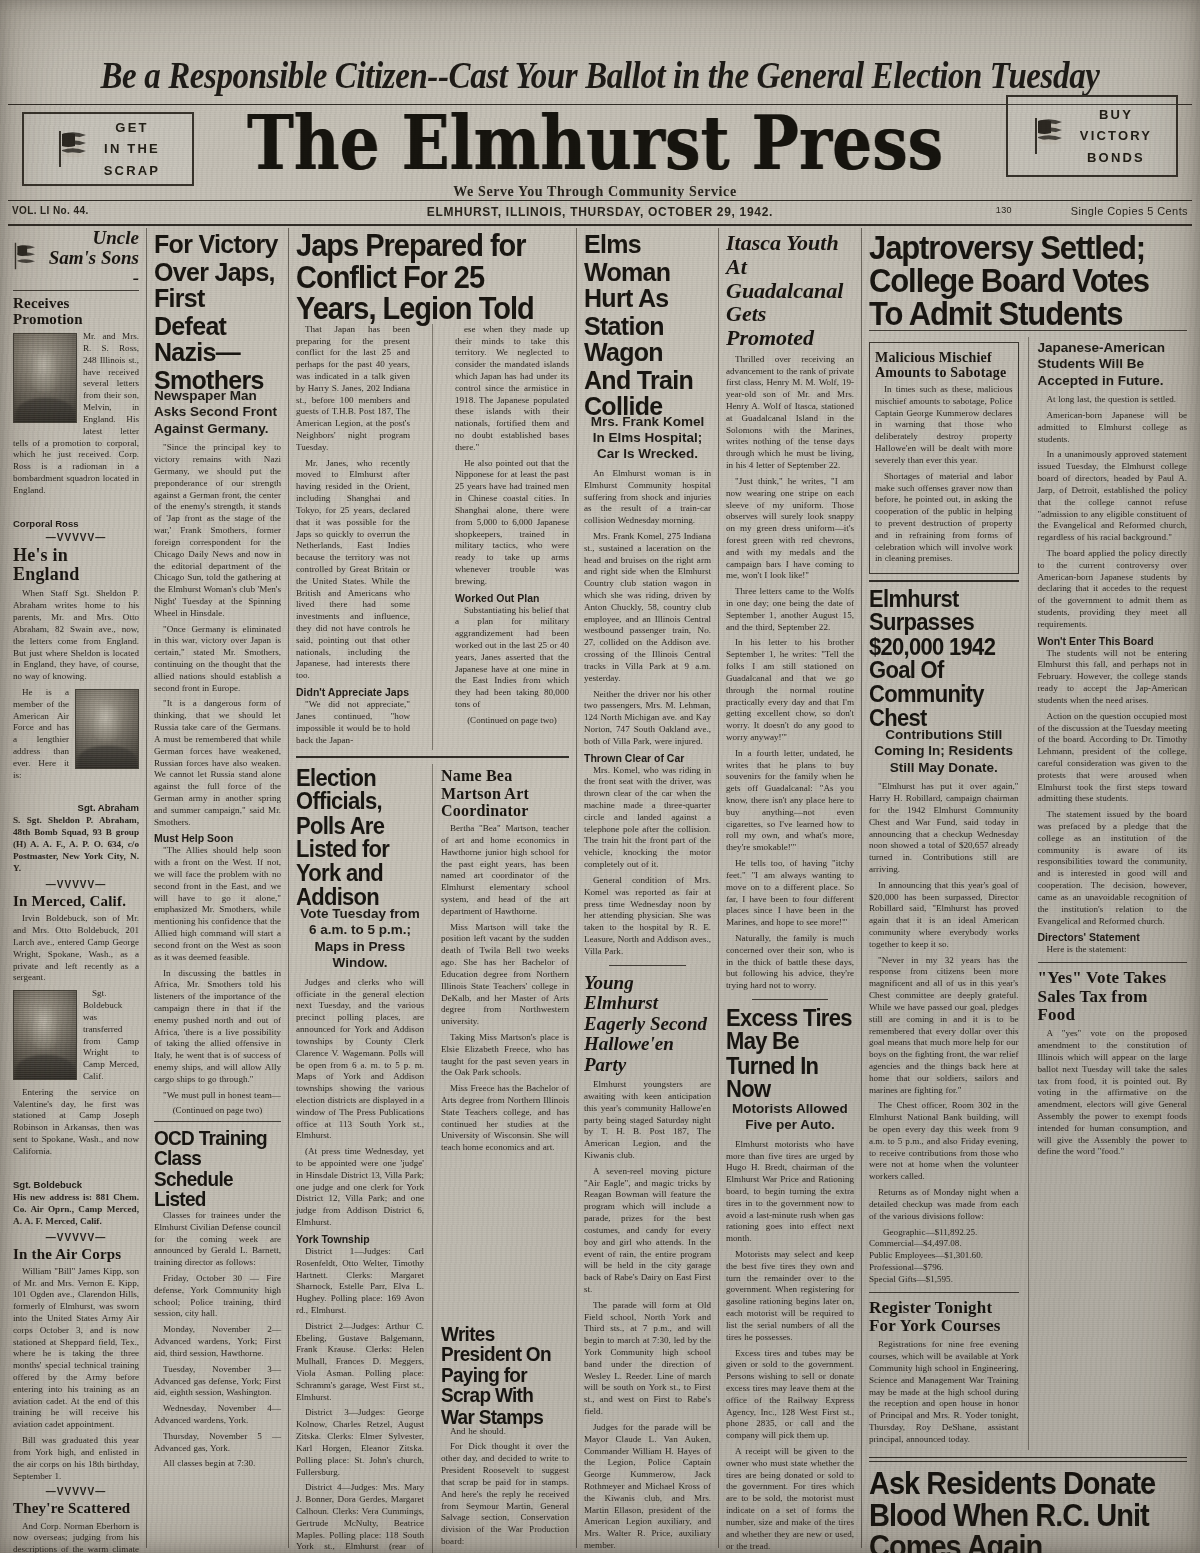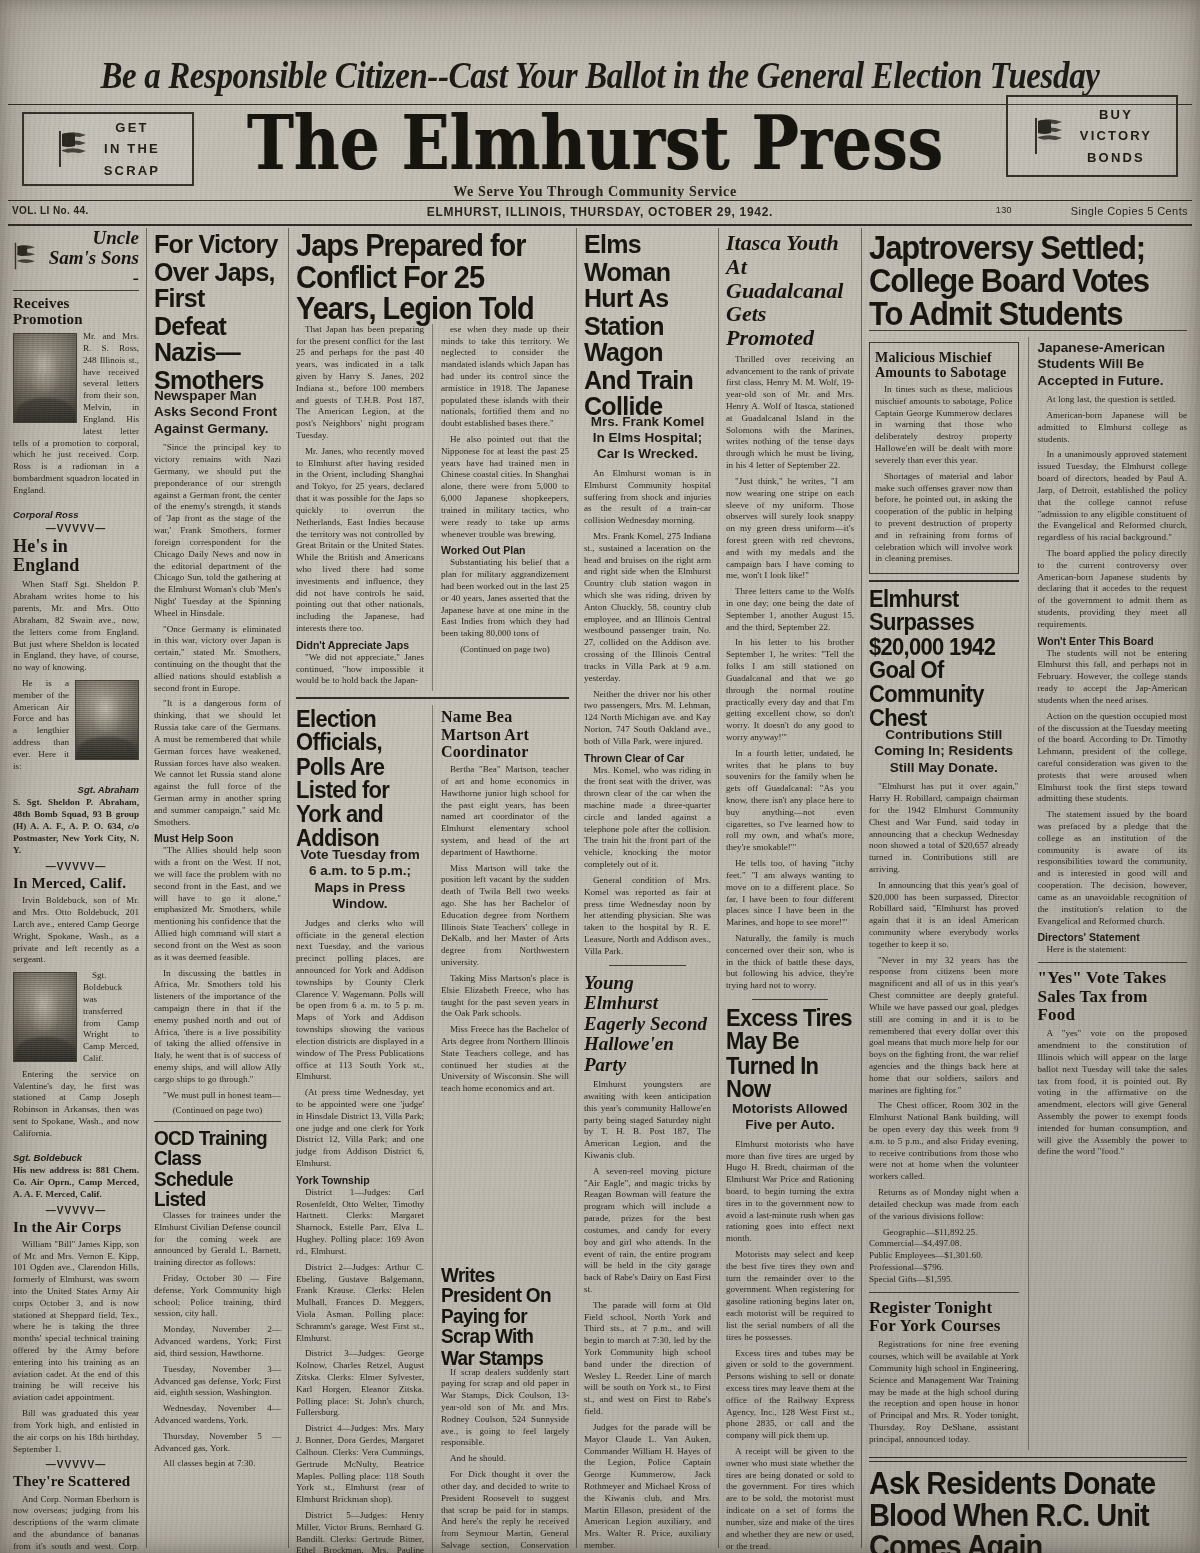--- a/index.html
+++ b/index.html
@@ -117,21 +117,21 @@
   }
   .vvv{text-align:center;font-family:"Liberation Sans",sans-serif;font-size:10px;
        font-weight:bold;letter-spacing:1px;color:#2a261f;margin:3px 0;}
   .hr{border:0;border-top:1px solid #46413a;margin:6px 0;}
   .hr.thick{border-top:2px solid #332f29;}
   .hr.dbl{border:0;border-top:1px solid #3a352d;border-bottom:1px solid #3a352d;height:3px;margin:7px 0;}
   .hr.short{width:60%;margin:7px auto;}
   .box{border:1px solid #403b33;padding:4px 5px;margin:5px 0;}
   .cap{
     font-family:"Liberation Sans", sans-serif;font-weight:bold;font-size:9.5px;
-    color:#221e18;text-align:center;margin:8px 0 2px;font-style:italic;
+    color:#221e18;text-align:center;margin:17px 0 2px;
   }
   .photo{
     background:
       radial-gradient(circle at 42% 28%, #b9b2a4 0%, #8d8679 35%, #5b564c 72%, #3a362f 100%);
     position:relative;overflow:hidden;border:1px solid #4a463d;
   }
   .photo:after{
     content:"";position:absolute;inset:0;
     background:repeating-linear-gradient(0deg, rgba(0,0,0,.12) 0 1px, rgba(255,255,255,.05) 1px 2px);
   }
@@ -305,21 +305,21 @@
         <div class="body first">Friday, October 30 — Fire defense, York Community high school; Police training, third session, city hall.</div>
         <div class="body first">Monday, November 2—Advanced wardens, York; First aid, third session, Hawthorne.</div>
         <div class="body first">Tuesday, November 3—Advanced gas defense, York; First aid, eighth session, Washington.</div>
         <div class="body first">Wednesday, November 4—Advanced wardens, York.</div>
         <div class="body first">Thursday, November 5 — Advanced gas, York.</div>
         <div class="body first">All classes begin at 7:30.</div>
       </div>
 
       <div class="col" style="left:283px;width:287px;padding:0 7px;">
         <div class="hd big">Japs Prepared for Conflict For 25 Years, Legion Told</div>
-        <div style="display:flex;gap:8px;">
+        <div style="display:flex;gap:22px;">
           <div style="flex:1;">
             <div class="body first">That Japan has been preparing for the present conflict for the last 25 and perhaps for the past 40 years, was indicated in a talk given by Harry S. Janes, 202 Indiana st., before 100 members and guests of T.H.B. Post 187, The American Legion, at the post's Neighbors' night program Tuesday.</div>
             <div class="body first">Mr. Janes, who recently moved to Elmhurst after having resided in the Orient, including Shanghai and Tokyo, for 25 years, declared that it was possible for the Japs so quickly to overrun the Netherlands, East Indies because the territory was not controlled by Great Britain or the United States. While the British and Americans who lived there had some investments and influence, they did not have controls he said, pointing out that other nationals, including the Japanese, had interests there too.</div>
             <div class="subhd">Didn't Appreciate Japs</div>
             <div class="body first">"We did not appreciate," Janes continued, "how impossible it would be to hold back the Japan-</div>
           </div>
           <div style="width:1px;background:#514b41;opacity:.6;"></div>
           <div style="flex:1;">
             <div class="body first">ese when they made up their minds to take this territory. We neglected to consider the mandated islands which Japan has had under its control since the armistice in 1918. The Japanese populated these islands with their nationals, fortified them and no doubt established bases there."</div>
             <div class="body first">He also pointed out that the Nipponese for at least the past 25 years have had trained men in Chinese coastal cities. In Shanghai alone, there were from 5,000 to 6,000 Japanese shopkeepers, trained in military tactics, who were ready to take up arms whenever trouble was brewing.</div>
@@ -356,21 +356,20 @@
           <div style="flex:1;">
             <div class="body first">District 2—Judges: Arthur C. Ebeling, Gustave Balgemann, Frank Krause. Clerks: Helen Mulhall, Frances D. Meggers, Viola Asman. Polling place: Schramm's garage, West First st., Elmhurst.</div>
             <div class="body first">District 3—Judges: George Kolnow, Charles Retzel, August Zitska. Clerks: Elmer Sylvester, Karl Horgen, Eleanor Zitska. Polling place: St. John's church, Fullersburg.</div>
             <div class="body first">District 4—Judges: Mrs. Mary J. Bonner, Dora Gerdes, Margaret Calhoun. Clerks: Vera Cummings, Gertrude McNulty, Beatrice Maples. Polling place: 118 South York st., Elmhurst (rear of Elmhurst Brickman shop).</div>
             <div class="body first">District 5—Judges: Henry Miller, Victor Bruns, Bernhard G. Bandilt. Clerks: Gertrude Bitner, Ethel Brockman, Mrs. Pauline Degen.</div>
           </div>
           <div style="width:1px;background:#514b41;opacity:.6;"></div>
           <div style="flex:1;">
             <div class="hd sz3">Writes President On Paying for Scrap With War Stamps</div>
             <div class="deck"></div>
-            <div class="body first">If scrap dealers suddenly start paying for scrap and old paper in War Stamps, Dick Coulson, 13-year-old son of Mr. and Mrs. Rodney Coulson, 524 Sunnyside ave., is going to feel largely responsible.</div>
             <div class="body first">And he should.</div>
             <div class="body first">For Dick thought it over the other day, and decided to write to President Roosevelt to suggest that scrap be paid for in stamps. And here's the reply he received from Seymour Martin, General Salvage section, Conservation division of the War Production board:</div>
 
           </div>
         </div>
 
         <div class="hd-ital" style="font-size:22px;"></div>
 
       </div>
 

